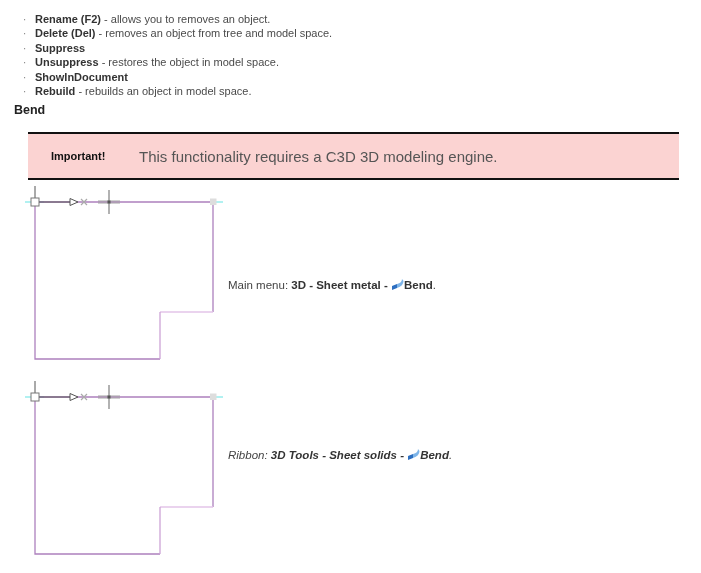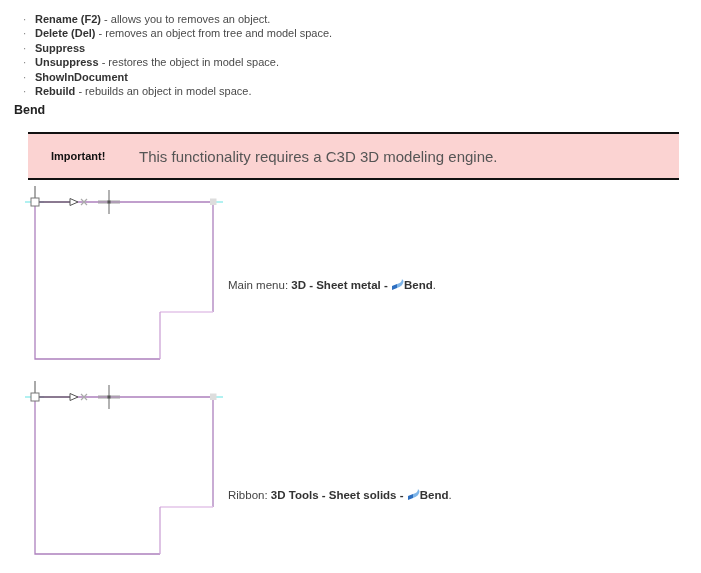--- a/index.html
+++ b/index.html
@@ -54,21 +54,21 @@
   
   .sketch-svg { position: absolute; left: 20px; width: 210px; height: 180px; }
   .sketch-1 { top: 184px; }
   .sketch-2 { top: 379px; }
 
   .caption {
     position: absolute; left: 228px;
     font-size: 11.5px; color: #444444; white-space: pre;
   }
   .caption-1 { top: 278px; }
-  .caption-2 { top: 488px; }
+  .caption-2 { top: 448px; font-style: italic; }
   .caption b { color: #333333; }
   .bend-icon-svg {
     display: inline-block; width: 13px; height: 13px;
     vertical-align: -2px;
   }
 </style>
 </head>
 <body>
 
 <div class="page">

